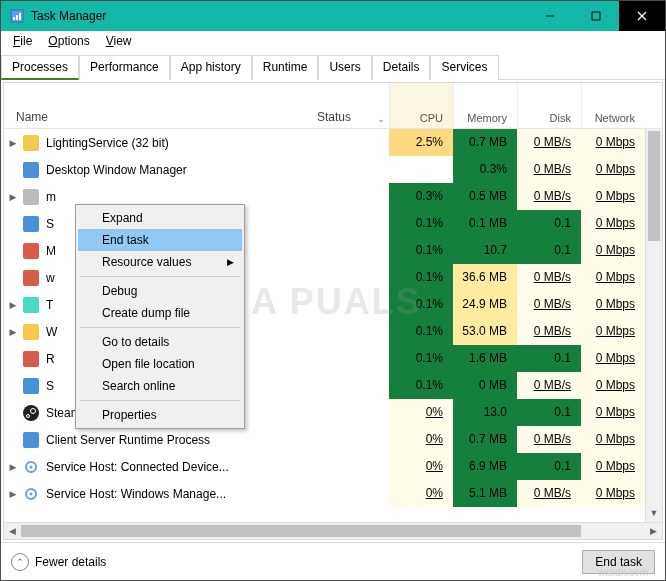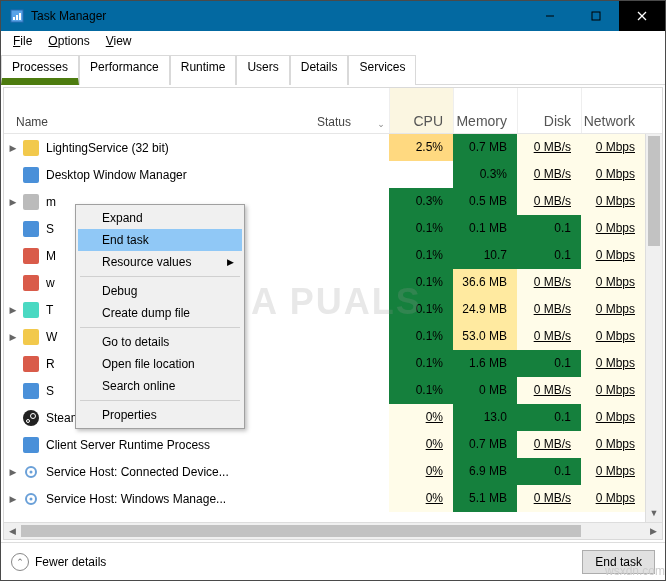--- a/index.html
+++ b/index.html
@@ -1,39 +1,39 @@
 <!DOCTYPE html>
 <html><head>
 <meta charset="utf-8">
 <style>
   * { box-sizing: border-box; }
   html, body { margin:0; padding:0; font-family: "Segoe UI", Tahoma, sans-serif; font-size:12px; background:#fff; }
   .window { width:666px; height:581px; border:1px solid #4a4a4a; display:flex; flex-direction:column; background:#fff; position:relative; }
   
-  .titlebar { height:30px; background:#0369a1; display:flex; align-items:center; border-bottom:0; }
+  .titlebar { height:30px; background:#14b8a6; display:flex; align-items:center; border-bottom:0; }
   .titlebar .icon { width:16px; height:16px; margin:0 6px 0 8px; }
   .titlebar .title { flex:1; font-size:12px; }
   .titlebar .wbtn { width:46px; height:30px; display:flex; align-items:center; justify-content:center; }
   .titlebar .wbtn.close { background:#000; color:#fff; width:46px;}
   
   .menubar { height:20px; display:flex; align-items:center; padding:0 4px; }
   .menubar .mitem { padding:2px 8px; }
   
   .tabs { display:flex; border-bottom:1px solid #d9d9d9; margin-top:3px; }
   .tab { padding:4px 10px; border:1px solid #d9d9d9; border-bottom:none; background:#fff; margin-right:0; position:relative; top:1px; color:#000; }
-  .tab.active { background:#fff; border-bottom:7px solid #4d7c0f; }
+  .tab.active { background:#fff; border-bottom:2px solid #4d7c0f; }
   .tab:not(.active){ background:#fff; }
   
   .list-wrap { flex:1; overflow:hidden; position:relative; margin:2px; border:1px solid #d9d9d9; display:flex; flex-direction:column;}
   .cols { display:flex; align-items:flex-end; height:46px; border-bottom:1px solid #e6e6e6; }
   .col-name { flex:1; padding:0 8px 4px 12px; font-size:12px; color:#444; }
   .col-status { width:56px; padding-bottom:4px; color:#444;}
   .col { width:64px; text-align:right; padding:0 10px 4px 0; color:#444; border-left:1px solid #eee; display:flex; flex-direction:column; justify-content:flex-end; height:100%; }
   .col .pct { font-size:16px; color:#555; }
-  .col .lbl { font-size:14px; color:#555;margin-top:32px; }
+  .col .lbl { font-size:11px; color:#555;margin-top:32px; }
   .col.sorted { background:#fbf6e1; }
   .chev { width:16px; text-align:center; color:#888; align-self:flex-end; padding-bottom:4px; font-size:9px;}
   .rows { flex:1; overflow:hidden; position:relative;}
   .row { display:flex; align-items:center; height:27px; border-bottom:0; }
   .row .exp { width:18px; text-align:center; color:#666; font-size:9px; }
   .row .picon { width:18px; height:18px; margin-right:6px; display:flex; align-items:center; justify-content:center;}
   .row .pname { flex:1; white-space:nowrap; overflow:hidden; text-overflow:ellipsis; }
   .row .status { width:56px; }
   .cell { width:64px; text-align:right; padding-right:10px; height:27px; line-height:27px; font-size:12px;}
   .heat0 { background:#fffce9;text-decoration:underline; }
@@ -55,21 +55,21 @@
   .footer .circle { width:18px; height:18px; border:1px solid #888; border-radius:50%; display:flex; align-items:center; justify-content:center; font-size:9px; color:#666;}
   .footer button { padding:4px 12px; font-size:12px; background:#e1e1e1; border:1px solid #adadad; }
   
   .ctxmenu { position:absolute; left:74px; top:203px; width:170px; background:#f0f0f0; border:1px solid #a0a0a0; box-shadow:2px 2px 4px rgba(0,0,0,0.25); padding:2px; font-size:12px;}
   .ctxmenu .citem { height:22px; display:flex; align-items:center; padding:0 20px 0 24px; position:relative;}
   .ctxmenu .citem.highlighted { background:#90c8f6; }
   .ctxmenu .sep { height:1px; background:#d0d0d0; margin:3px 2px; }
   .ctxmenu .arrow { position:absolute; right:8px; font-size:9px;}
   
   .watermark { position:absolute; left:250px; top:280px; font-size:36px; font-weight:600; color:rgba(150,150,150,0.22); letter-spacing:2px; pointer-events:none; user-select:none;}
-  .bottomwm { position:absolute; right:0; bottom:2px; font-size:12px; color:#ccc; }
+  .bottomwm { position:absolute; right:17px; bottom:2px; font-size:10px; color:#ccc; }
   
   .sqicon{ width:16px; height:16px; }
 </style>
 </head>
 <body>
 
 <div class="window">
 
   <div class="titlebar">
     <span class="icon">
@@ -101,20 +101,21 @@
 
   <div class="menubar">
     <div class="mitem"><span style="text-decoration:underline">F</span><span>ile</span></div>
     <div class="mitem"><span style="text-decoration:underline">O</span>ptions</div>
     <div class="mitem"><span style="text-decoration:underline">V</span>iew</div>
   </div>
 
   <div class="tabs">
     <div class="tab active">Processes</div>
     <div class="tab">Performance</div>
+    <div class="tab">App history</div>
     <div class="tab">Runtime</div>
     <div class="tab">Users</div>
     <div class="tab">Details</div>
     <div class="tab">Services</div>
   </div>
 
   <div class="list-wrap">
     <div class="cols">
       <div class="col-name">Name</div>
       <div class="col-status">Status</div>

